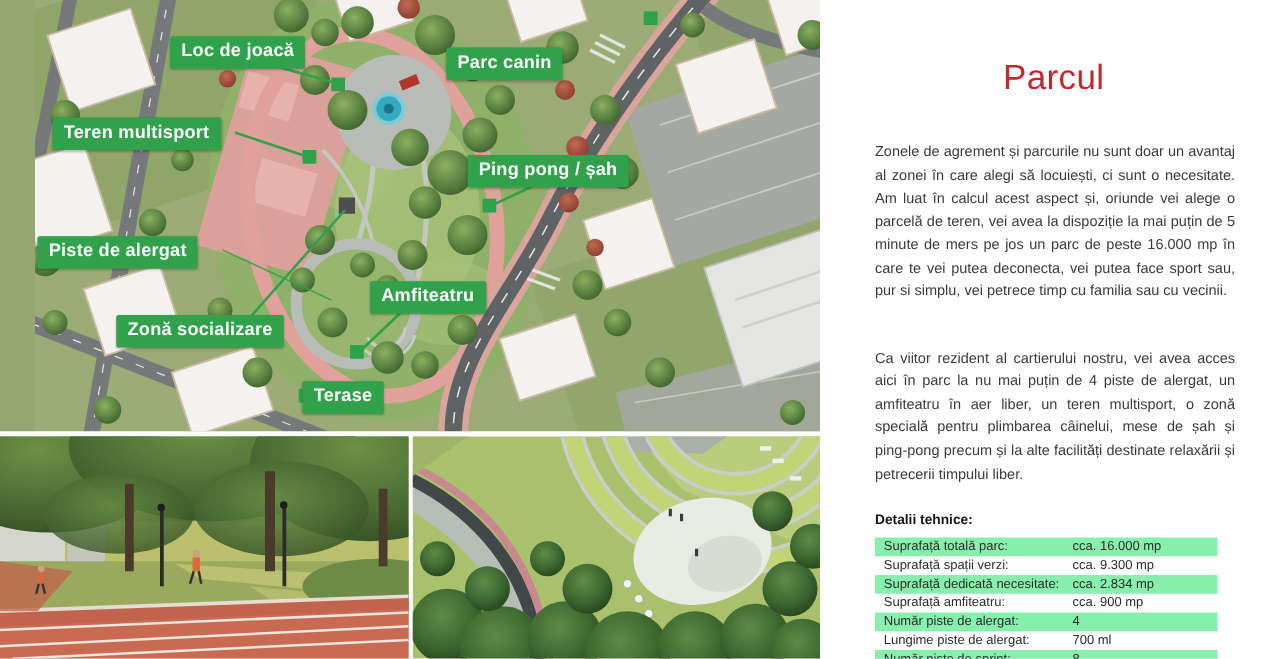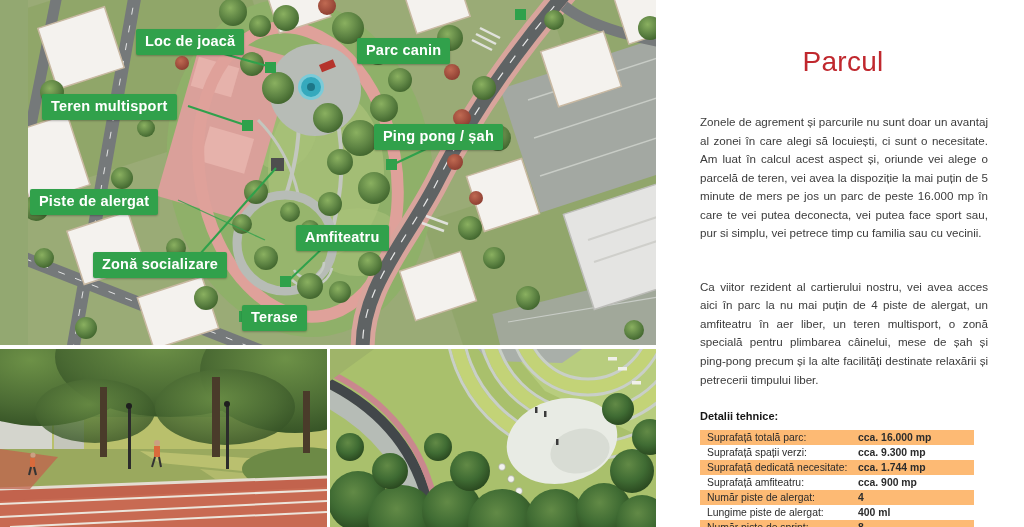--- a/index.html
+++ b/index.html
@@ -21,23 +21,23 @@
   
   .info-panel { position:absolute; left:656px; top:0; width:368px; height:527px;
                 background:#fff; padding:46px 38px 0 44px; }
   .panel-title { font-size:28px; font-weight:normal; color:#c0282e; letter-spacing:.3px;text-align:center; }
   .panel-par { margin-top:35px; width:288px; font-size:11.6px; line-height:1.6;
                color:#3b3b3b; text-align:justify; }
   .tech-title { margin-top:21px; font-size:11px; font-weight:bold; color:#161616; }
   .tech-table { margin-top:8px; width:274px; }
   .tech-row { display:flex; align-items:center; padding:2px 0 2px 7px;
               font-size:10.4px; color:#2c2c2c; min-height:13.6px; }
-  .tech-row.odd { background:#fdba74;align-items:flex-end; }
+  .tech-row.odd { background:#86efac;align-items:flex-end; }
   .tech-row .t-label { width:151px; flex:none; }
-  .tech-row .t-value { flex:1;font-weight:bold; }
+  .tech-row .t-value { flex:1; }
 </style>
 </head>
 <body>
 
 <div class="page">
 
   <div class="media-col">
 
     <div class="map-wrap">
       <svg width="656" height="345" viewBox="0 0 656 345">
@@ -343,33 +343,33 @@
         <div class="tech-row odd">
           <span class="t-label">Suprafață totală parc:</span>
           <span class="t-value">cca. 16.000 mp</span>
         </div>
         <div class="tech-row">
           <span class="t-label">Suprafață spații verzi:</span>
           <span class="t-value">cca. 9.300 mp</span>
         </div>
         <div class="tech-row odd">
           <span class="t-label">Suprafață dedicată necesitate:</span>
-          <span class="t-value">cca. 1.744 mp</span>
+          <span class="t-value">cca. 2.834 mp</span>
         </div>
         <div class="tech-row">
           <span class="t-label">Suprafață amfiteatru:</span>
           <span class="t-value">cca. 900 mp</span>
         </div>
         <div class="tech-row odd">
           <span class="t-label">Număr piste de alergat:</span>
           <span class="t-value">4</span>
         </div>
         <div class="tech-row">
           <span class="t-label">Lungime piste de alergat:</span>
-          <span class="t-value">400 ml</span>
+          <span class="t-value">700 ml</span>
         </div>
         <div class="tech-row odd">
           <span class="t-label">Număr piste de sprint:</span>
           <span class="t-value">8</span>
         </div>
         <div class="tech-row odd">
           <span class="t-label">Pistele sunt din tartan:</span>
           <span class="t-value">3 cm grosime</span>
         </div>
       </div>

